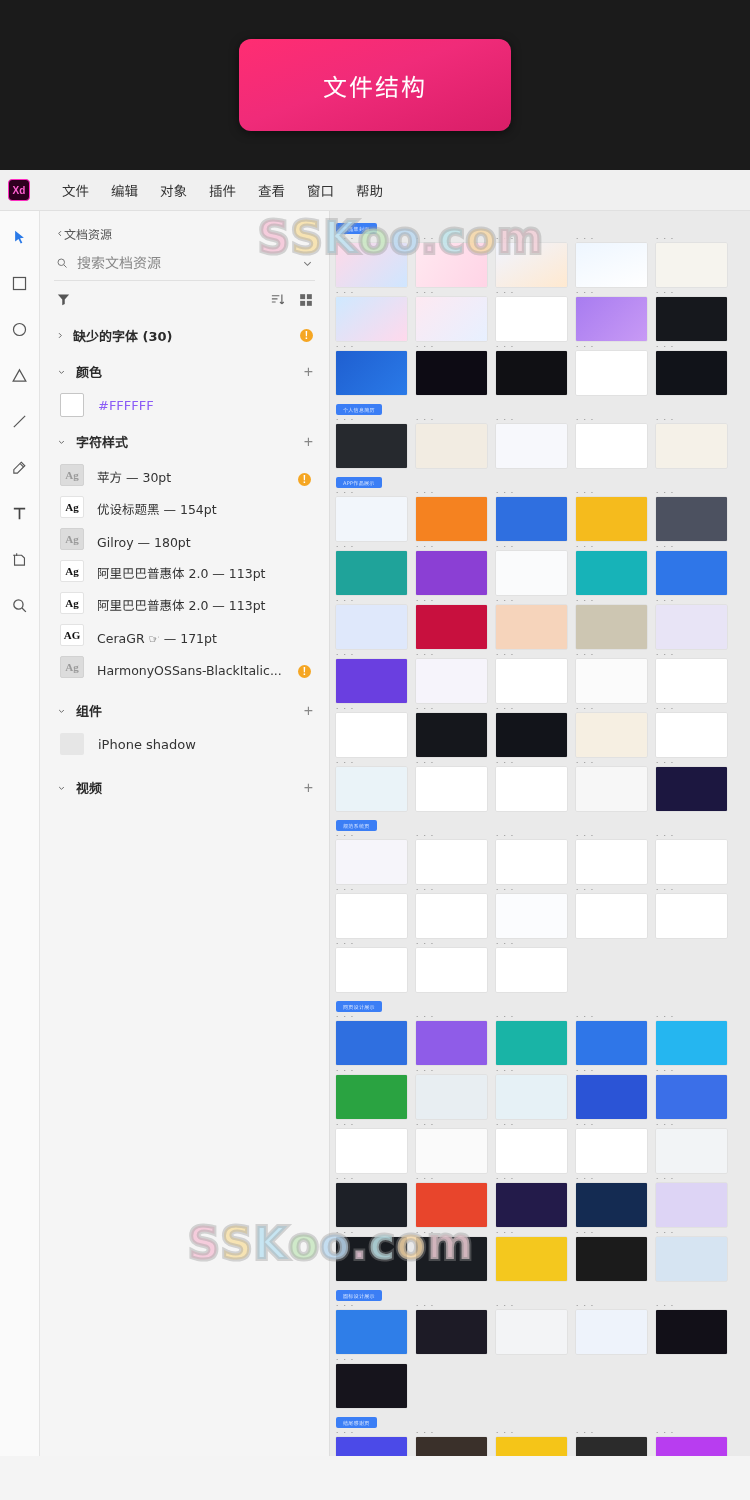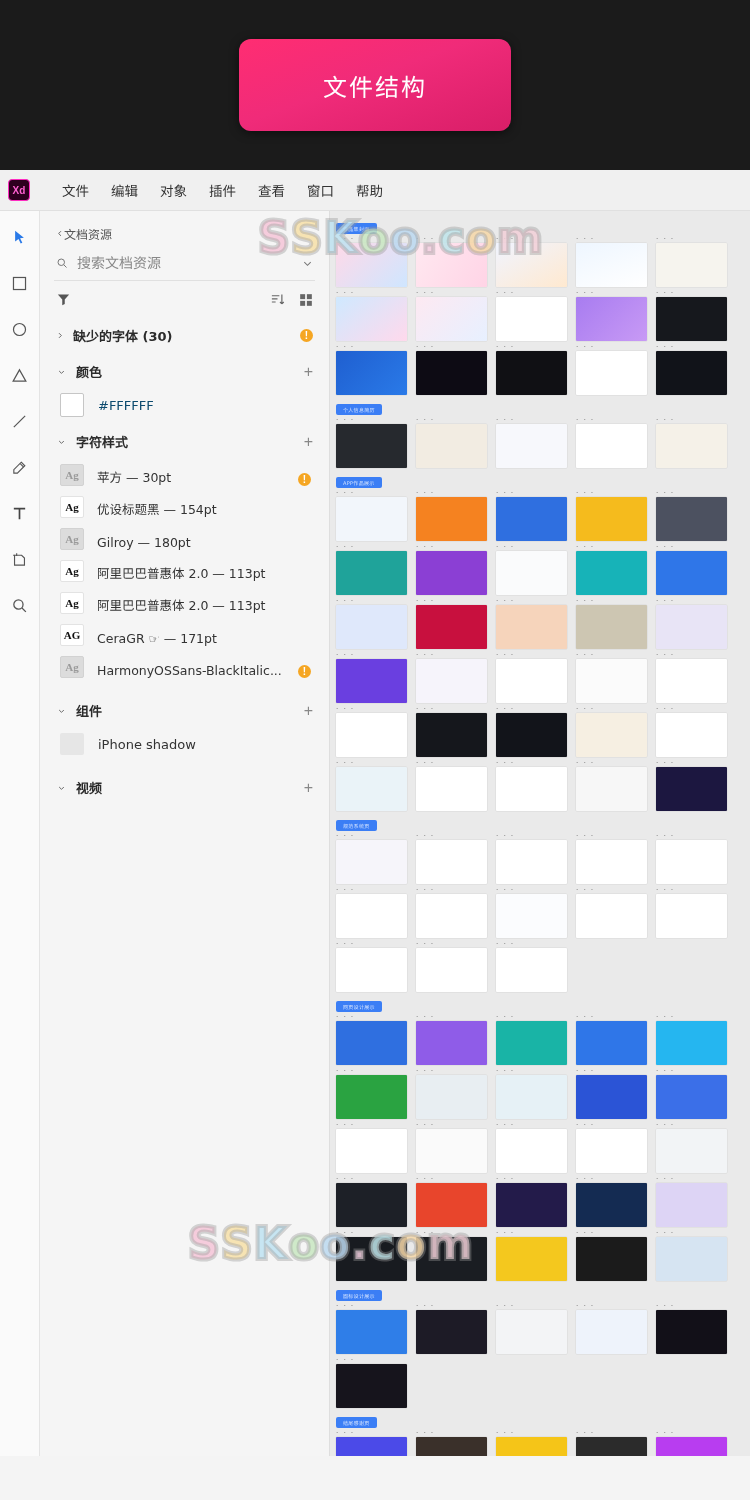--- a/index.html
+++ b/index.html
@@ -112,21 +112,21 @@
   .warn{
     width:13px;height:13px;border-radius:50%;background:#f5a623;
     color:#fff;font-size:10px;font-weight:bold;
     display:flex;align-items:center;justify-content:center;
     font-family:"Liberation Sans",sans-serif;
   }
   .plus{ color:#888; font-size:16px; line-height:1; }
 
   .color-row{ display:flex; align-items:center; gap:14px; padding:4px 2px 6px 6px; }
   .swatch{ width:24px;height:24px;border:1px solid #c6c6c6;background:#fff;border-radius:2px; }
-  .color-row .label{ font-size:13px;color:#0c4a6e;font-family:"DejaVu Sans",sans-serif; }
+  .color-row .label{ font-size:13px;color:#8b5cf6;font-family:"DejaVu Sans",sans-serif; }
 
   .style-row{
     display:flex; align-items:flex-end; gap:13px; padding:5px 2px 5px 6px;
     position:relative;
   }
   .ag{
     width:24px;height:22px;border-radius:2px;display:flex;align-items:center;
     justify-content:center;font-size:11px;font-weight:bold;color:#111;background:#fff;
     border:1px solid #e3e3e3; font-family:"Liberation Serif",serif;
   }

